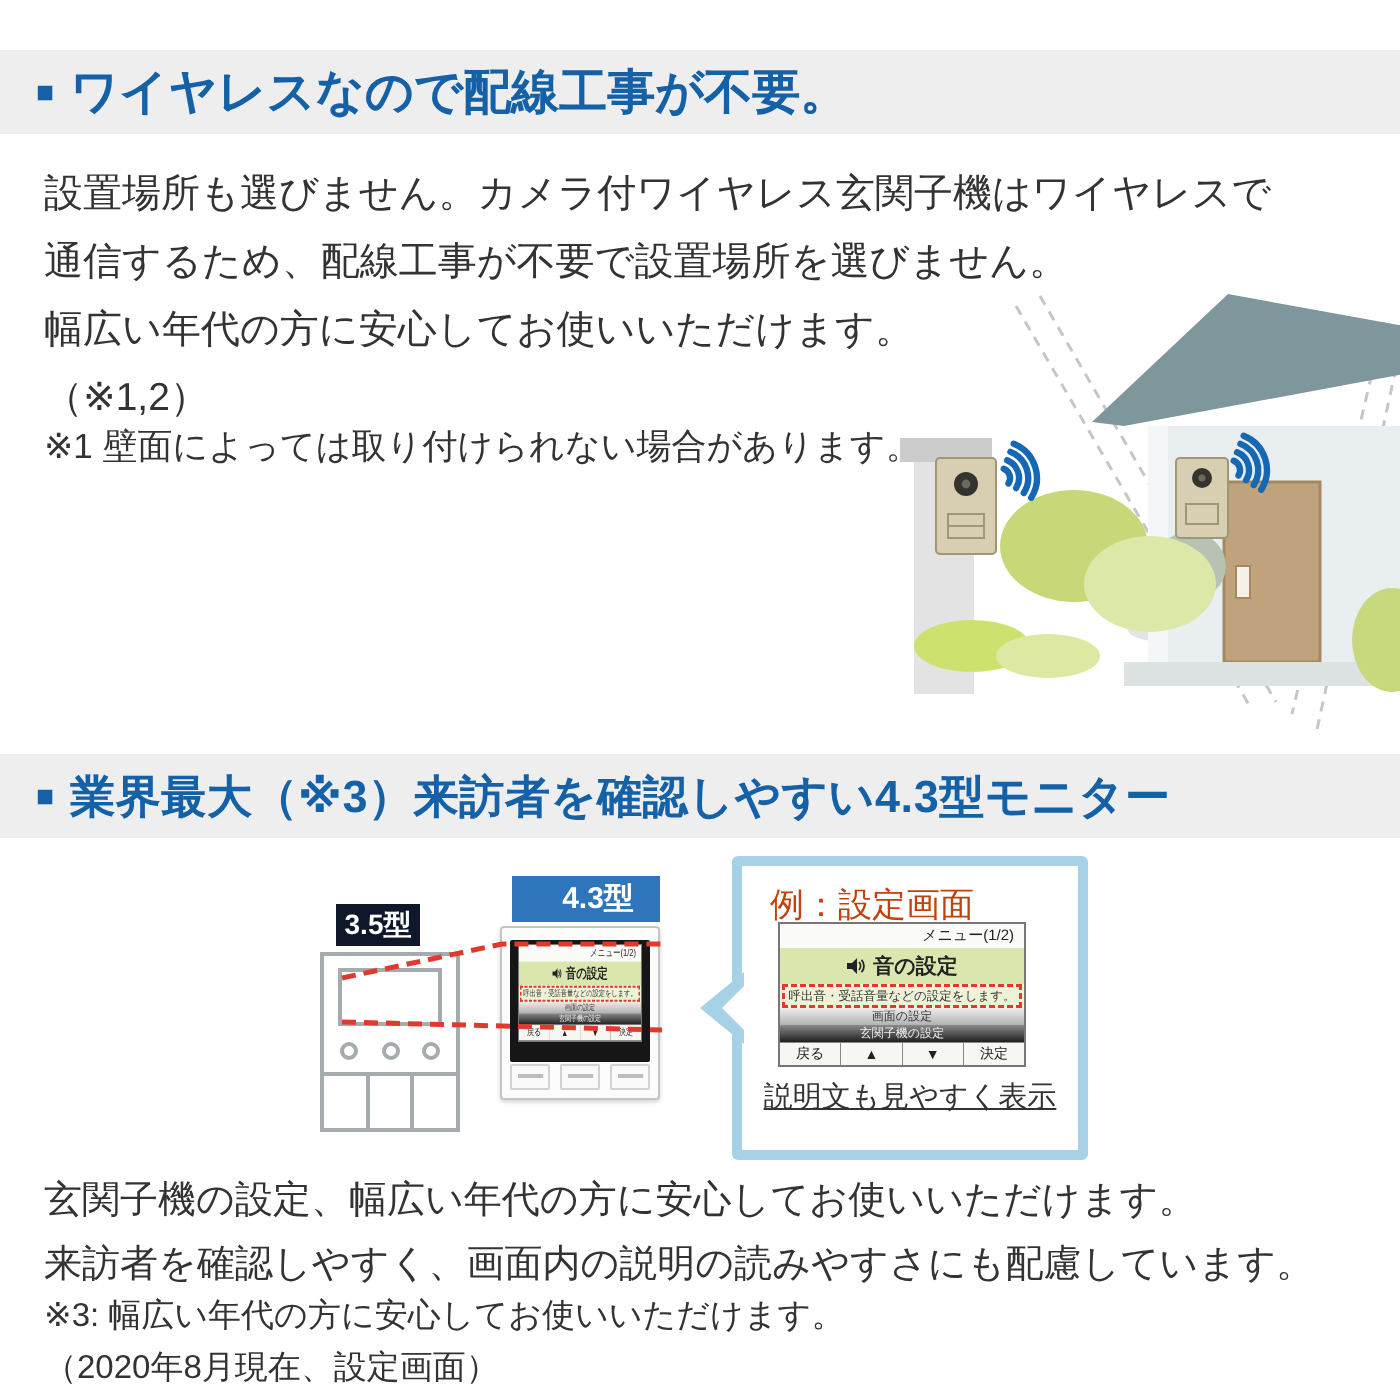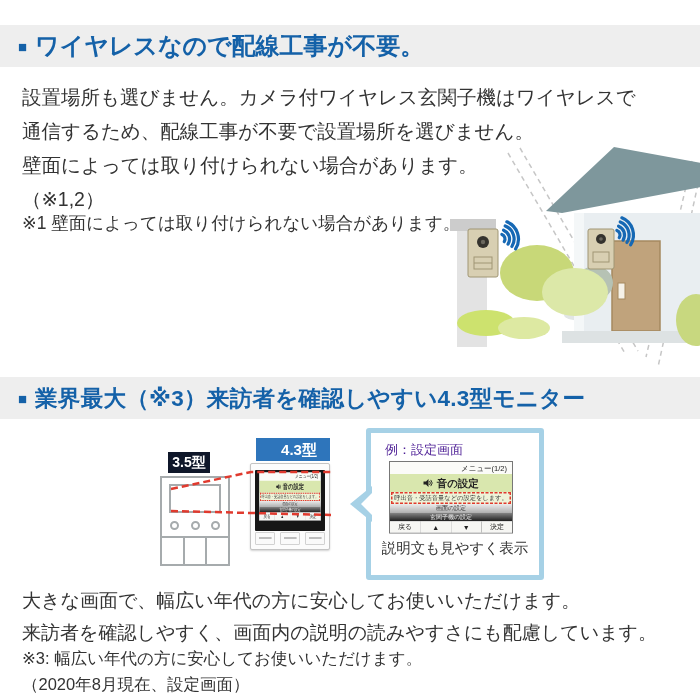--- a/index.html
+++ b/index.html
@@ -59,22 +59,22 @@
     display:flex; align-items:center; justify-content:center; }
   .mock-btn:last-child { border-right:none; }
 
   #mock-wrap-big { position:absolute; left:18px; top:28px; width:122px; height:71px; }
   #mini-wrap { position:absolute; left:259px; top:472px; width:61px; height:48px; z-index:2; }
   #mini-wrap .screen-mock { transform:scale(0.25,0.336); }
 
   
   #example-panel { position:absolute; left:366px; top:428px; width:178px; height:152px; background:#fff;
     border:5px solid #a6d1e6; border-radius:3px; box-sizing:border-box; z-index:4; }
-  #example-title { position:absolute; left:14px; top:8px; font-size:13px; color:#4c1d95; }
-  #example-caption { position:absolute; left:0; right:0; top:106px; text-align:center; font-size:14.5px; color:#333; white-space:nowrap; }
+  #example-title { position:absolute; left:14px; top:8px; font-size:17px; color:#c2410c; }
+  #example-caption { position:absolute; left:0; right:0; top:106px; text-align:center; font-size:14.5px; color:#333; white-space:nowrap;text-decoration:underline; }
 
   
   #overlay-svg { position:absolute; left:0; top:0; z-index:6; pointer-events:none; }
 
   
   #body2 { position:absolute; left:22px; top:585px; font-size:19px; line-height:32px; white-space:nowrap; }
   #notes2 { position:absolute; left:22px; top:645px; font-size:16.5px; line-height:26px; white-space:nowrap; }
 </style>
 </head>
 <body>
@@ -82,21 +82,21 @@
 <div class="band" id="band1">
   <div class="heading">
     <span class="bullet">■</span>
     <span class="heading-text">ワイヤレスなので配線工事が不要。</span>
   </div>
 </div>
 
 <div id="intro">
   <div>設置場所も選びません。カメラ付ワイヤレス玄関子機はワイヤレスで</div>
   <div>通信するため、配線工事が不要で設置場所を選びません。</div>
-  <div>壁面によっては取り付けられない場合があります。</div>
+  <div>幅広い年代の方に安心してお使いいただけます。</div>
   <div>（※1,2）</div>
 </div>
 
 <div id="notes1">
   <div>※1 壁面によっては取り付けられない場合があります。</div>
 </div>
 
 <svg id="house-svg" width="260" height="235" viewBox="0 0 260 235">
 
   <g stroke="#c6c6c6" stroke-width="1.5" stroke-dasharray="5,4">
@@ -253,20 +253,20 @@
 <svg id="overlay-svg" width="700" height="700" viewBox="0 0 700 700">
   <g stroke="#e03a2e" stroke-width="2.5" stroke-dasharray="7,4" fill="none">
     <path d="M171,489 L251,472 L331,472"></path>
     <path d="M171,511 L331,515"></path>
   </g>
   <polygon points="350,504 372,486 372,522" fill="#a6d1e6"></polygon>
   <polygon points="361,504 372,493 372,515" fill="#ffffff"></polygon>
 </svg>
 
 <div id="body2">
-  <div>大きな画面で、幅広い年代の方に安心してお使いいただけます。</div>
+  <div>玄関子機の設定、幅広い年代の方に安心してお使いいただけます。</div>
   <div>来訪者を確認しやすく、画面内の説明の読みやすさにも配慮しています。</div>
 </div>
 
 <div id="notes2">
   <div>※3: 幅広い年代の方に安心してお使いいただけます。</div>
   <div>（2020年8月現在、設定画面）</div>
 </div>
 
 </body></html>

